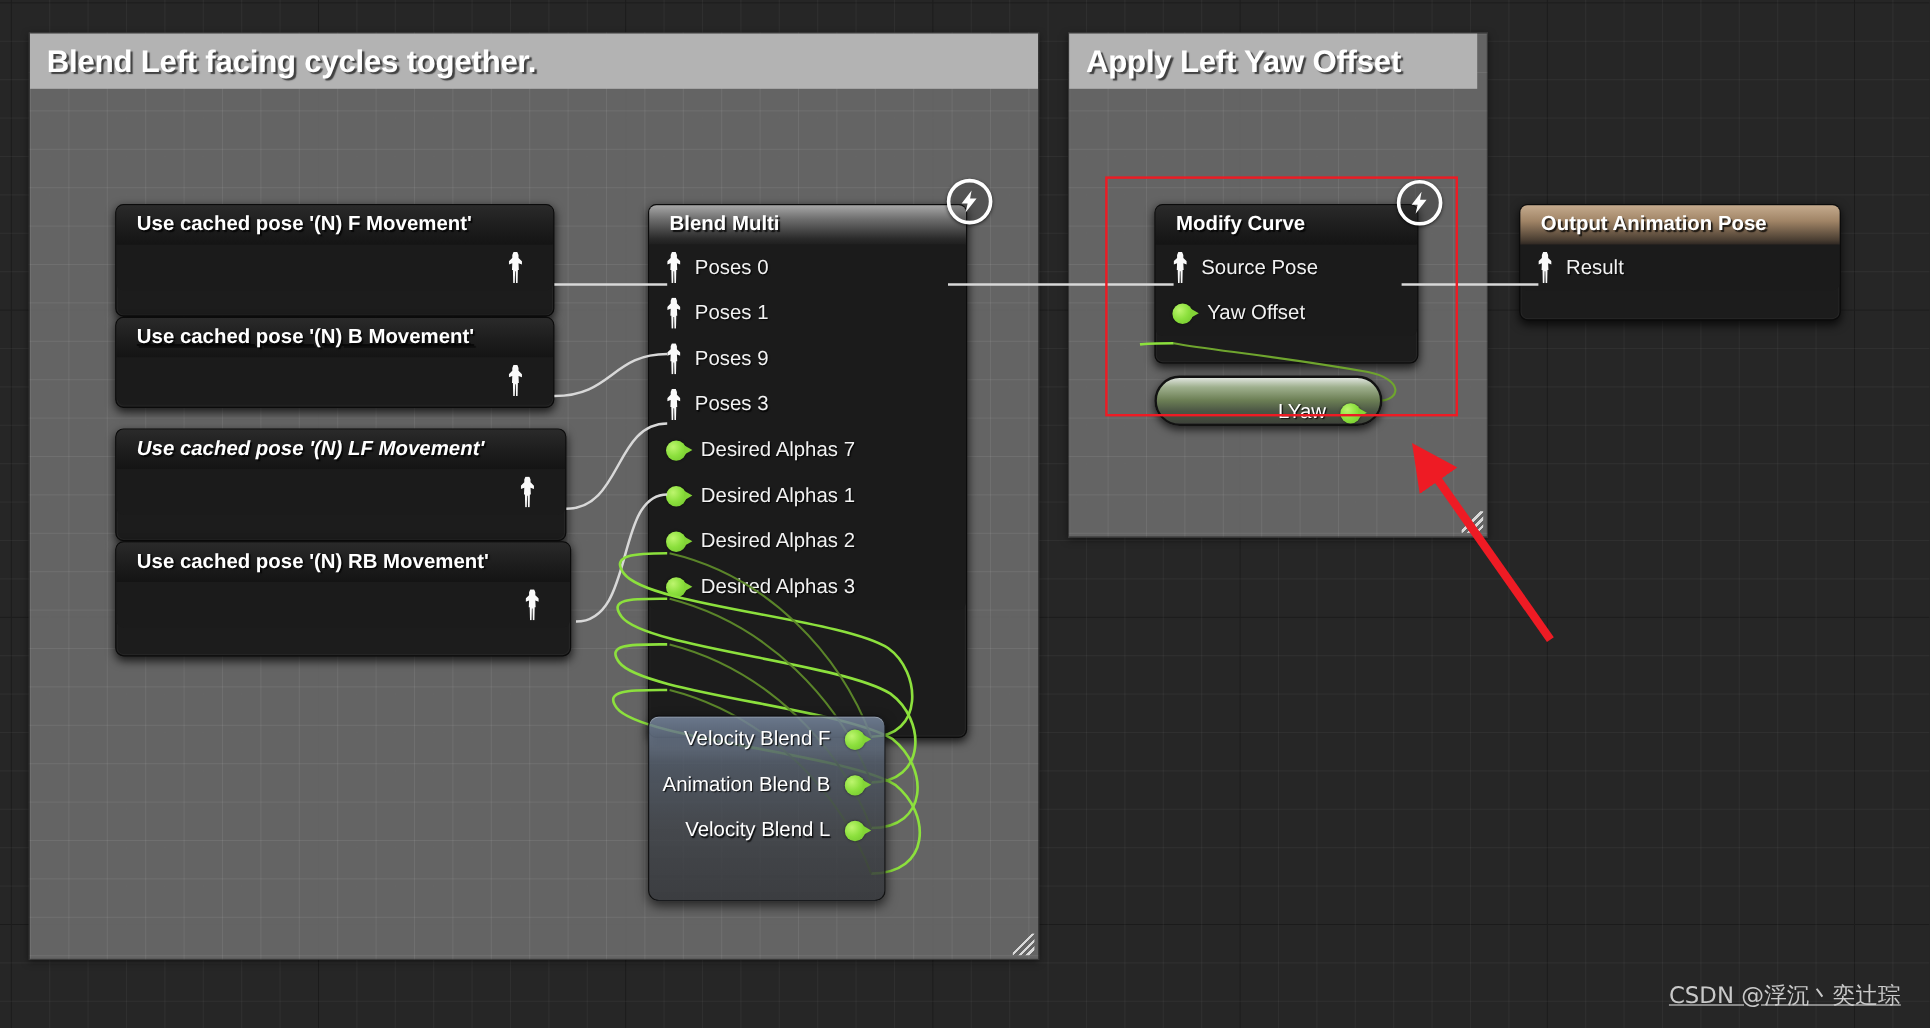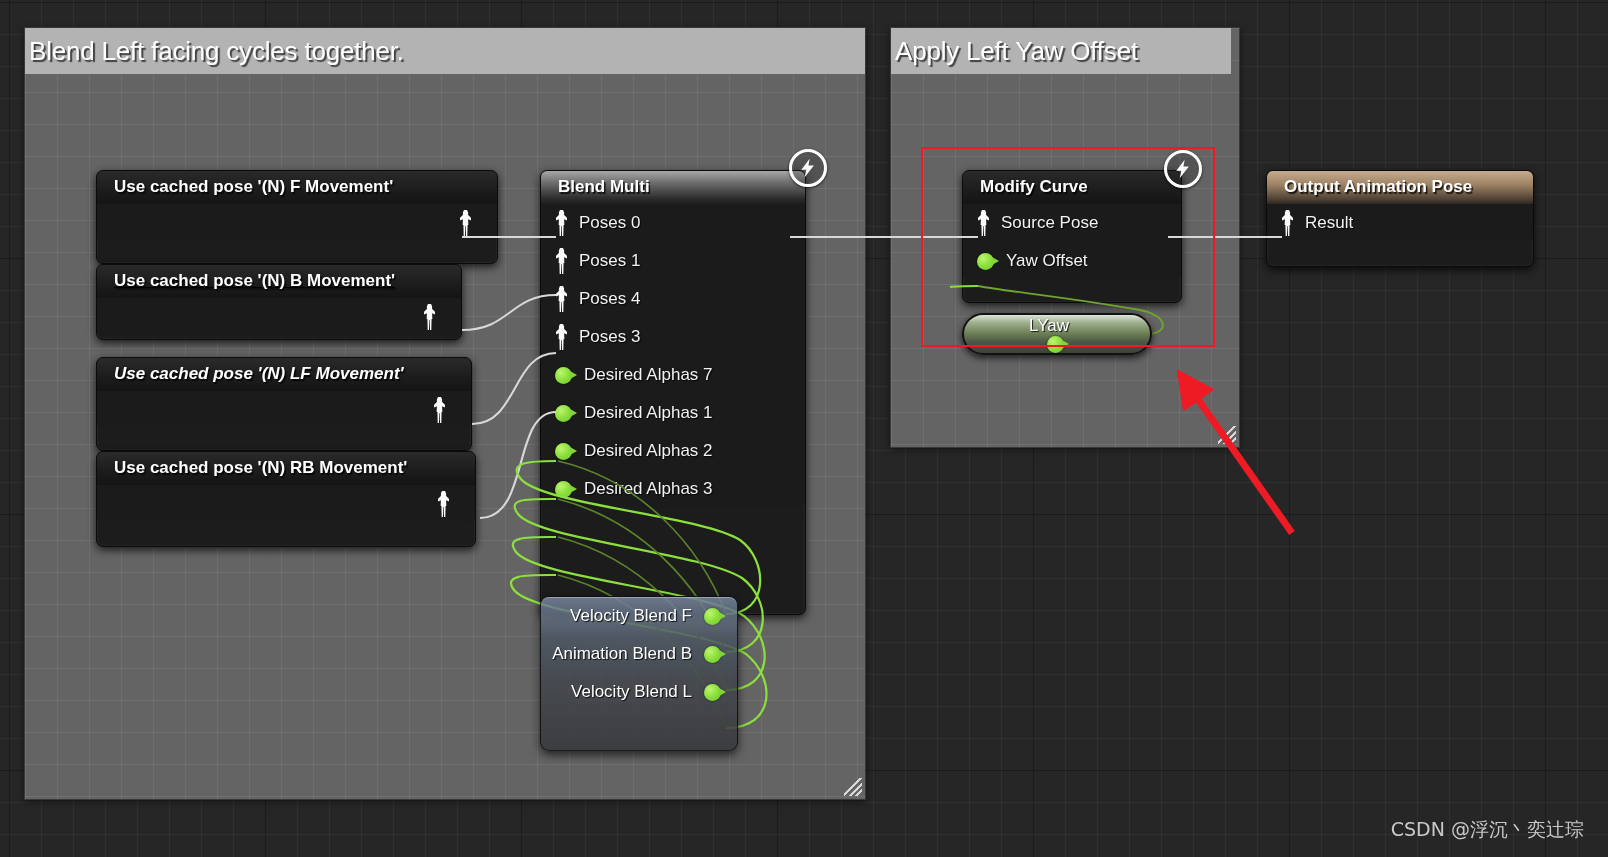--- a/index.html
+++ b/index.html
@@ -29,23 +29,23 @@
     border: 1px solid rgba(20,20,20,0.55);
     background-image:
       linear-gradient(to right, rgba(255,255,255,0.07) 1px, transparent 1px),
       linear-gradient(to bottom, rgba(255,255,255,0.07) 1px, transparent 1px);
     background-size: 32px 32px;
     box-shadow: 0 2px 6px rgba(0,0,0,0.5);
   }
   .comment-title {
     background: #b3b3b3;
     color: #ffffff;
-    font-weight: normal;
+    font-weight: bold;
     text-shadow: 2px 2px 1px rgba(0,0,0,0.65);
-    padding: 8px 4px;
+    padding: 8px 14px;
     line-height: 1.17;
     letter-spacing: -0.2px;
   }
   .cmt-grip {
     position: absolute; right: 3px; bottom: 3px;
     width: 18px; height: 18px;
     background:
       linear-gradient(135deg, transparent 0 44%, rgba(255,255,255,0.75) 44% 52%, transparent 52% 62%,
                       rgba(255,255,255,0.75) 62% 70%, transparent 70% 80%,
                       rgba(255,255,255,0.75) 80% 88%, transparent 88%);
@@ -140,41 +140,41 @@
     text-shadow: 1px 1px 1px rgba(0,0,0,0.8);
   }
 
   
   .lyaw {
     position: absolute;
     border-radius: 22px;
     background: linear-gradient(to bottom, #dfe4dd 0%, #9fb08e 20%, #6d8056 48%, #4c5745 72%, #3d4239 100%);
     border: 2px solid #121212;
     box-shadow: 0 3px 7px rgba(0,0,0,0.7);
-    display: flex; align-items: center; justify-content: flex-end;
+    display: flex; align-items: flex-end; justify-content: flex-end;
     padding-right: 16px;
     z-index: 22;
-    flex-direction: column;
   }
   .lyaw .pin-label { font-size: 17px; color: #ffffff; }
 
   
   .red-rect {
     position: absolute;
     border: 2.5px solid #ee1b24;
     z-index: 40;
     pointer-events: none;
   }
   #wires, #overlay-svg { position: absolute; left: 0; top: 0; width: 1608px; height: 857px; pointer-events: none; }
   #wires { z-index: 10; }
   #overlay-svg { z-index: 45; }
   .watermark {
     position: absolute; right: 24px; bottom: 14px;
     color: #c9c9c9; font-size: 19px; z-index: 50;
     font-family: "DejaVu Sans", sans-serif;
+    text-decoration: underline;
   }
 </style>
 </head>
 <body>
 
 <div id="canvas">
 
   <div class="comment" id="cmt0" style="left: 24px; top: 27px; width: 842px; height: 773px;">
     <div class="comment-title" id="cmt0t" style="font-size: 26px;">Blend Left facing cycles together.</div>
     <div class="cmt-grip"></div>
@@ -203,21 +203,21 @@
 
     <path d="M558,461 C640,480 700,545 726,614" stroke="#5e8a2a" stroke-width="1.7" fill="none" opacity="0.95"></path>
     <path d="M558,499 C640,520 700,584 726,652" stroke="#5e8a2a" stroke-width="1.7" fill="none" opacity="0.95"></path>
     <path d="M558,537 C640,558 700,622 726,690" stroke="#5e8a2a" stroke-width="1.7" fill="none" opacity="0.95"></path>
     <path d="M558,575 C640,596 700,660 726,728" stroke="#5e8a2a" stroke-width="1.7" fill="none" opacity="0.95"></path>
 
     <path d="M1148,334 C1168,334 1170,316 1140,310 C1060,296 1010,292 978,286" stroke="#6fa52e" stroke-width="1.8" fill="none"></path>
     <path d="M978,286 C965,286 956,286 950,287" stroke="#8ce03d" stroke-width="2.2" fill="none"></path>
   </svg>
 
-  <div class="node" id="cp0" style="left: 96px; top: 170px; width: 402px; height: 94px;">
+  <div class="node" id="cp0" style="left: 96px; top: 170px; width: 366px; height: 94px;">
     <div class="node-head" style="font-size: 17px;">Use cached pose '(N) F Movement'</div>
     <div class="node-body">
       <div class="pin-row out">
         <span class="pose-pin"></span>
       </div>
     </div>
   </div>
 
   <div class="node" id="cp1" style="left: 96px; top: 264px; width: 366px; height: 76px; text-decoration: underline;">
     <div class="node-head" style="font-size: 17px;">Use cached pose '(N) B Movement'</div>
@@ -257,21 +257,21 @@
         <div style="position:absolute; right:14px; top:6px;">
           <span class="pose-pin"></span>
         </div>
       </div>
       <div class="pin-row">
         <span class="pose-pin"></span>
         <span class="pin-label">Poses 1</span>
       </div>
       <div class="pin-row">
         <span class="pose-pin"></span>
-        <span class="pin-label">Poses 4</span>
+        <span class="pin-label">Poses 9</span>
       </div>
       <div class="pin-row">
         <span class="pose-pin"></span>
         <span class="pin-label">Poses 3</span>
       </div>
       <div class="pin-row">
         <span class="green-pin"></span>
         <span class="pin-label">Desired Alphas 7</span>
       </div>
       <div class="pin-row">

